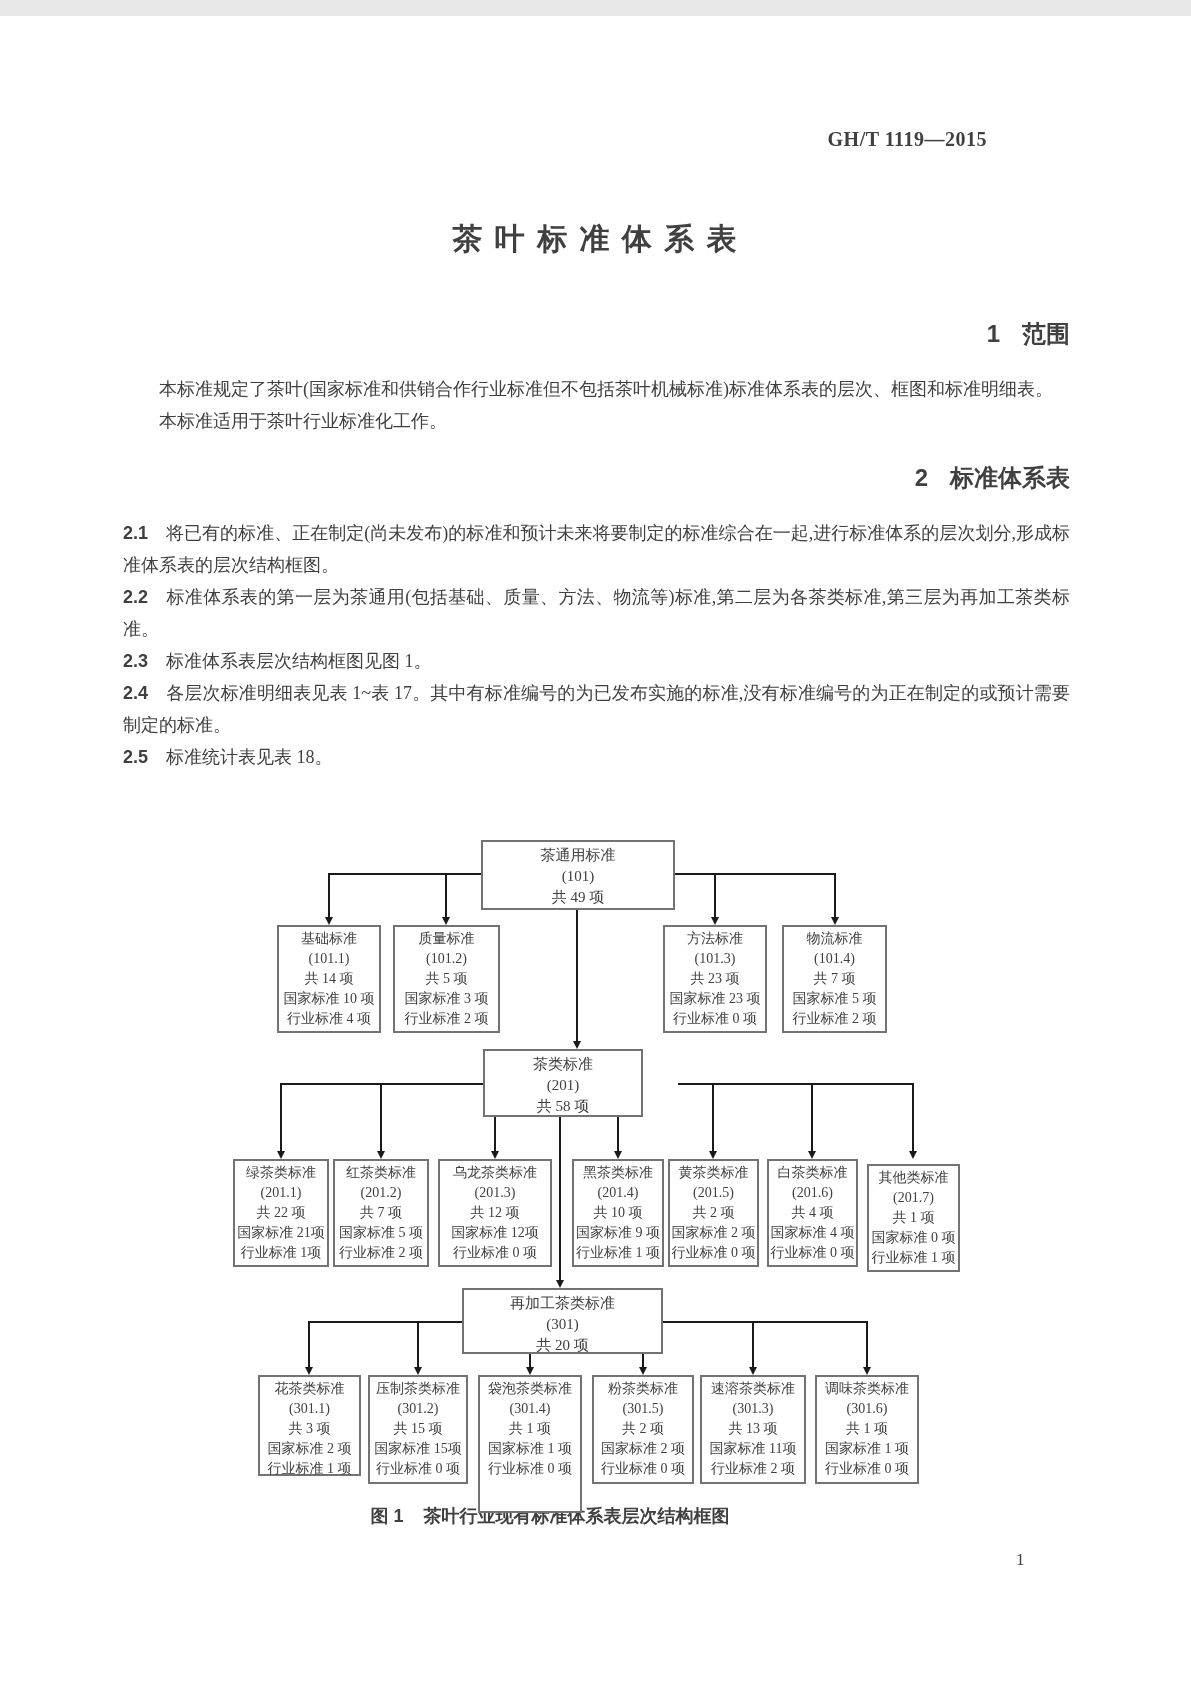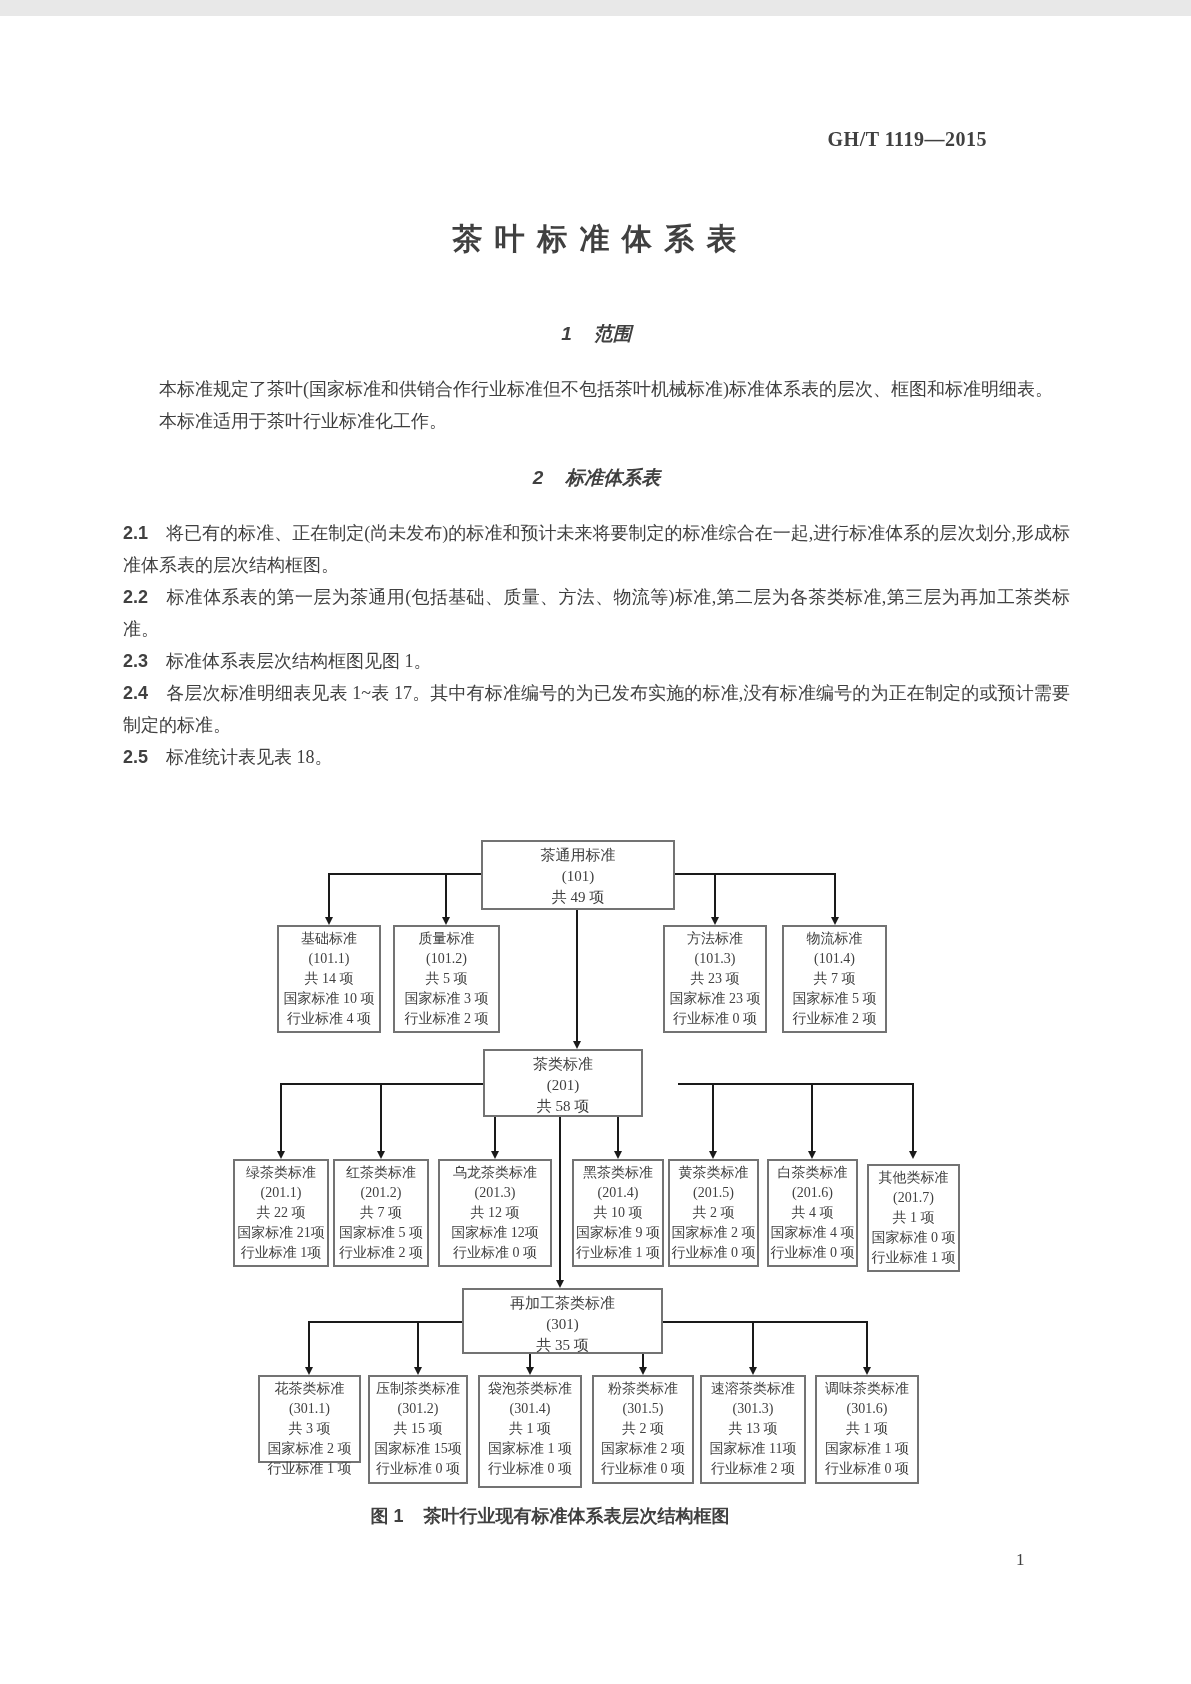--- a/index.html
+++ b/index.html
@@ -23,22 +23,22 @@
     font-family:"Liberation Sans","DejaVu Sans",sans-serif;
     font-weight:bold; font-size:30px; letter-spacing:2px;
   }
   .content {
     position:absolute; top:303px; left:123px; width:947px;
     font-size:18px; line-height:32px;
     text-align:justify;
   }
   .sec-heading {
     font-family:"Liberation Sans","DejaVu Sans",sans-serif;
-    font-weight:bold; font-size:19px; line-height:30px;
-    margin:0 0 24px 0; text-align:center;font-style:italic;
+    font-weight:bold; font-size:24px; line-height:30px;
+    margin:0 0 24px 0; text-align:right;
   }
   .sec-heading .sec-num { margin-right:22px; }
   .para { margin:0; text-indent:2em; }
   .sec2-gap { height:26px; }
   .clause { margin:0; }
   .clause .clause-num {
     font-family:"Liberation Sans","DejaVu Sans",sans-serif;
     font-weight:bold; margin-right:18px;
   }
   
@@ -181,37 +181,37 @@
       <div class="node" style="left: 867px; top: 328px; width: 93px; height: 108px;">
         <div>其他类标准</div>
         <div>(201.7)</div>
         <div>共 1 项</div>
         <div>国家标准 0 项</div>
         <div>行业标准 1 项</div>
       </div>
       <div class="node root" style="left: 462px; top: 452px; width: 201px; height: 66px;">
         <div>再加工茶类标准</div>
         <div>(301)</div>
-        <div>共 35 项</div>
-      </div>
-      <div class="node" style="left: 258px; top: 539px; width: 103px; height: 88px;">
+        <div>共 20 项</div>
+      </div>
+      <div class="node" style="left: 258px; top: 539px; width: 103px; height: 101px;">
         <div>花茶类标准</div>
         <div>(301.1)</div>
         <div>共 3 项</div>
         <div>国家标准 2 项</div>
         <div>行业标准 1 项</div>
       </div>
       <div class="node" style="left: 368px; top: 539px; width: 100px; height: 109px;">
         <div>压制茶类标准</div>
         <div>(301.2)</div>
         <div>共 15 项</div>
         <div>国家标准 15项</div>
         <div>行业标准 0 项</div>
       </div>
-      <div class="node" style="left: 478px; top: 539px; width: 104px; height: 113px;">
+      <div class="node" style="left: 478px; top: 539px; width: 104px; height: 138px;">
         <div>袋泡茶类标准</div>
         <div>(301.4)</div>
         <div>共 1 项</div>
         <div>国家标准 1 项</div>
         <div>行业标准 0 项</div>
       </div>
       <div class="node" style="left: 592px; top: 539px; width: 102px; height: 109px;">
         <div>粉茶类标准</div>
         <div>(301.5)</div>
         <div>共 2 项</div>

